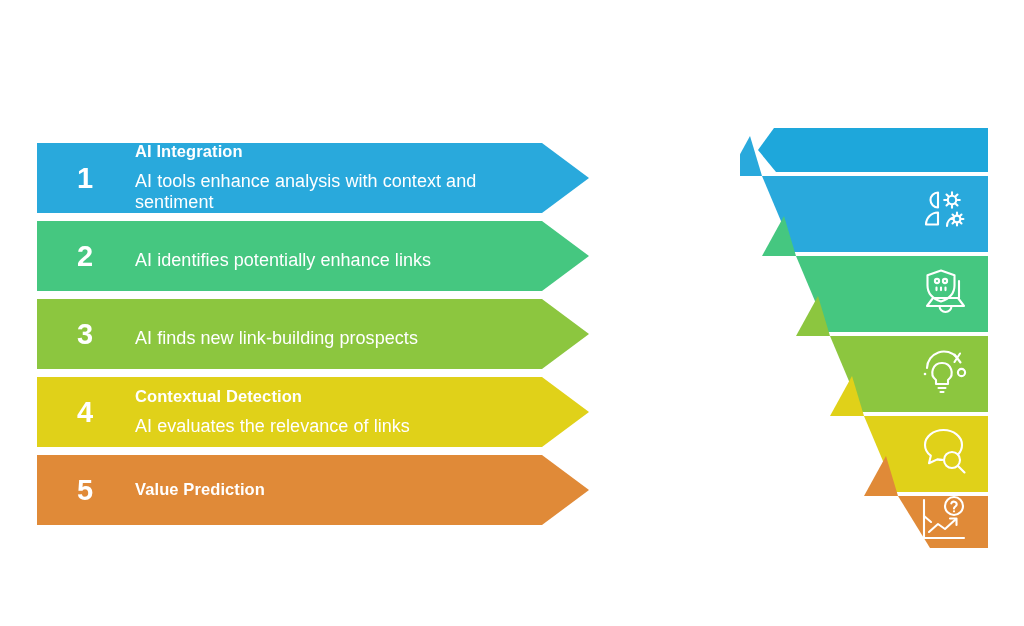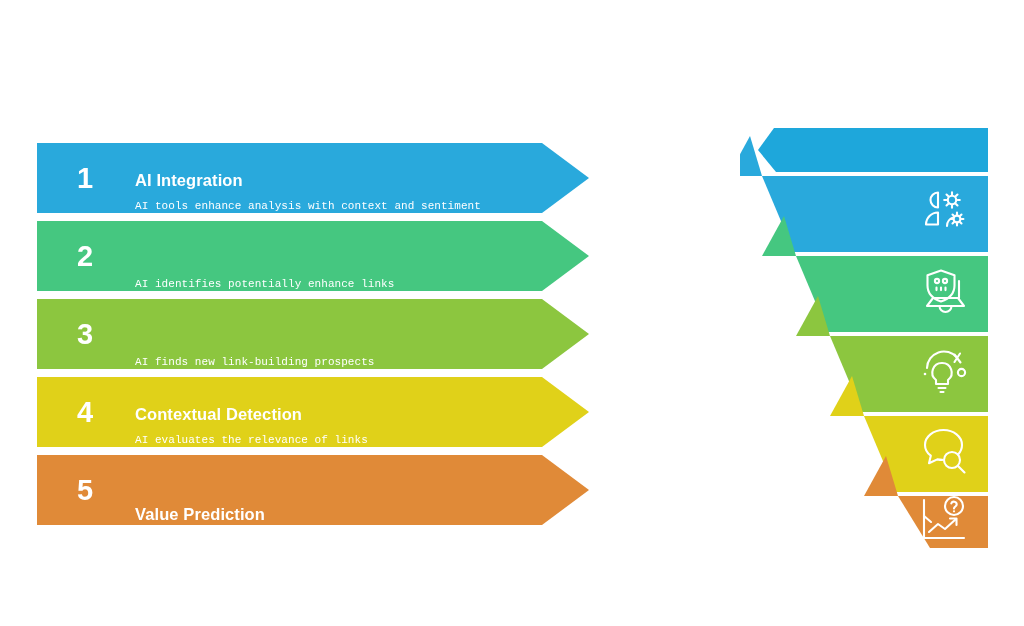--- a/index.html
+++ b/index.html
@@ -46,37 +46,36 @@
     line-height: 1;
   }
   .row-text {
     position: absolute;
     left: 98px;
     top: 0;
     height: 70px;
     right: 40px;
     display: flex;
     flex-direction: column;
-    justify-content: flex-end;
+    justify-content: center;
   }
   .row-title {
     color: #ffffff;
     font-size: 16.5px;
     font-weight: bold;
     line-height: 1.2;
     letter-spacing: 0.1px;
   }
   .row-sub {
     color: #ffffff;
-    font-size: 11px;
+    font-size: 18px;
     font-weight: normal;
     line-height: 1.2;
     margin-top: 9px;
     letter-spacing: 0.05px;
-    font-family: Liberation Mono, monospace;
   }
 
   
   #funnel {
     position: absolute;
     left: 740px;
     top: 88px;
     width: 260px;
     height: 470px;
   }

